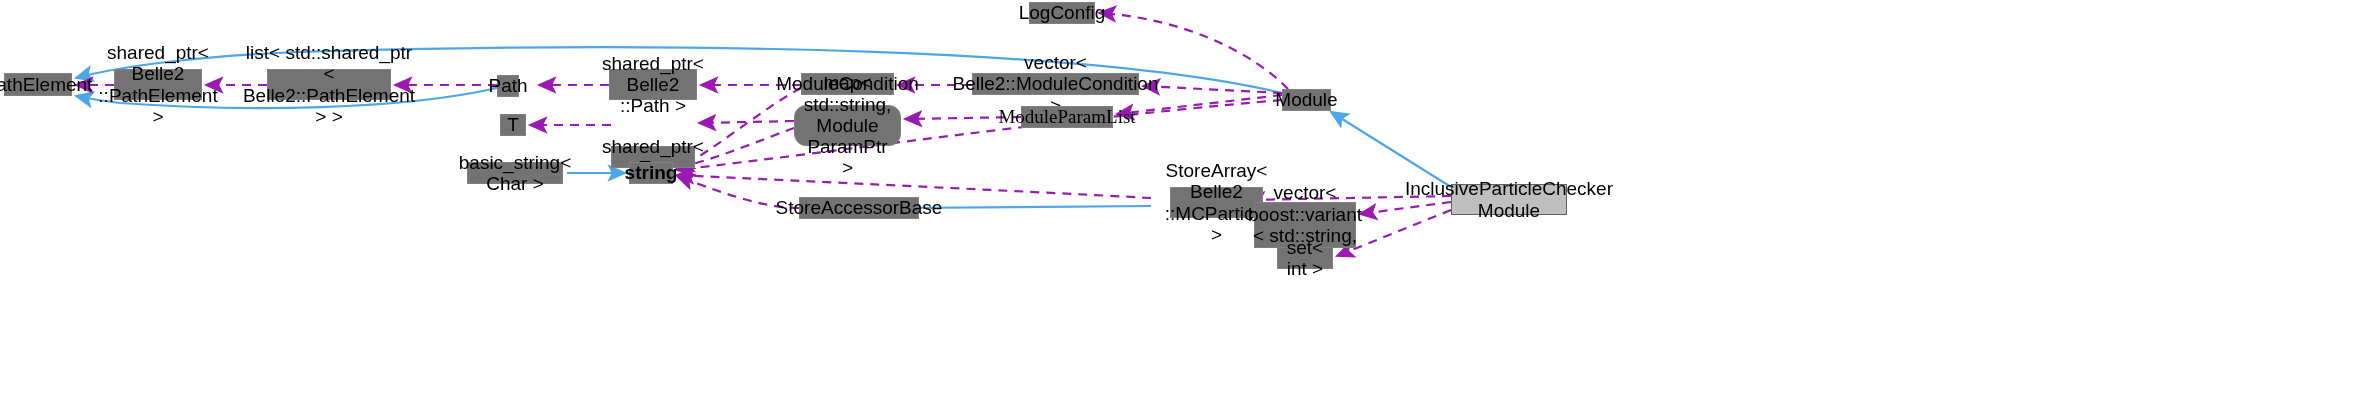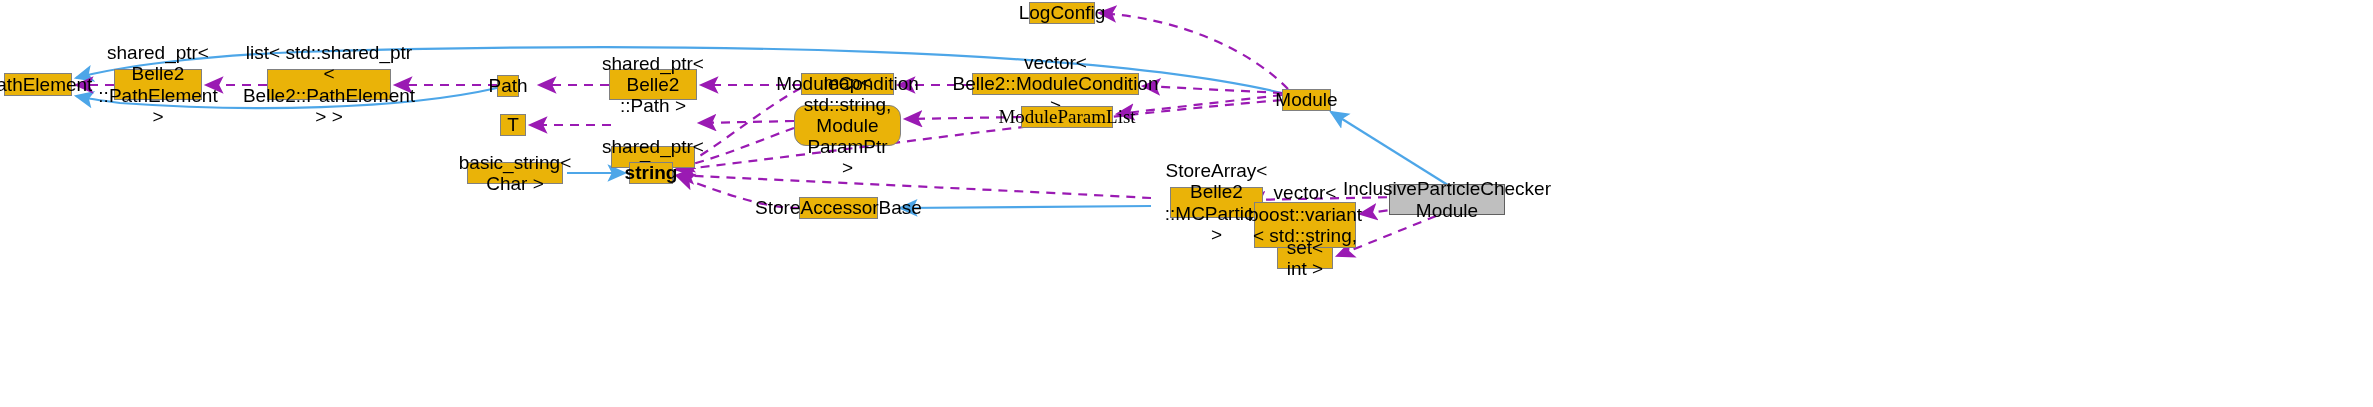--- a/index.html
+++ b/index.html
@@ -20,21 +20,21 @@
     left: 0;
     top: 0;
     width: 2373px;
     height: 407px;
     pointer-events: none;
   }
   .node {
     position: absolute;
     box-sizing: border-box;
     border: 1px solid #808080;
-    background: #eab308;
+    background: #737373;
     color: #000000;
     display: flex;
     align-items: center;
     justify-content: center;
     text-align: center;
     font-size: 19px;
     line-height: 1.12;
     white-space: pre-line;
     padding: 0 6px;
     z-index: 5;
@@ -98,22 +98,22 @@
       <div class="node" style="left: 972px; top: 73px; width: 167px; height: 22px;">vector&lt; Belle2::ModuleCondition &gt;</div>
       <div class="node" style="left: 1282px; top: 89px; width: 49px; height: 22px;">Module</div>
       <div class="node" style="left: 1029px; top: 2px; width: 66px; height: 22px;">LogConfig</div>
       <div class="node" style="left: 500px; top: 114px; width: 26px; height: 22px;">T</div>
       <div class="node" style="left: 611px; top: 114px; width: 84px; height: 22px; margin-top: 32px;">shared_ptr&lt; T &gt;</div>
       <div class="node" style="left: 794px; top: 105px; width: 107px; height: 41px; border-radius: 12px;">map&lt; std::string, Module
 ParamPtr &gt;</div>
       <div class="node" style="left: 1021px; top: 106px; width: 92px; height: 22px; font-family: Liberation Serif, serif;">ModuleParamList</div>
       <div class="node" style="left: 467px; top: 162px; width: 96px; height: 22px;">basic_string&lt; Char &gt;</div>
       <div class="node" style="left: 629px; top: 162px; width: 44px; height: 22px; font-weight: bold;">string</div>
-      <div class="node" style="left: 799px; top: 197px; width: 79px; height: 22px;">StoreAccessorBase</div>
+      <div class="node" style="left: 799px; top: 197px; width: 120px; height: 22px;">StoreAccessorBase</div>
       <div class="node" style="left: 1170px; top: 187px; width: 93px; height: 31px;">StoreArray&lt; Belle2
 ::MCParticle &gt;</div>
       <div class="node" style="left: 1254px; top: 202px; width: 102px; height: 46px;">vector&lt; boost::variant
 &lt; std::string, int &gt; &gt;</div>
       <div class="node" style="left: 1277px; top: 247px; width: 56px; height: 22px;">set&lt; int &gt;</div>
-      <div class="node highlight" style="left: 1389px; top: 184px; width: 116px; height: 31px;">InclusiveParticleChecker
+      <div class="node highlight" style="left: 1451px; top: 184px; width: 116px; height: 31px;">InclusiveParticleChecker
 Module</div>
     </div>
 </div>
 
 </body></html>

